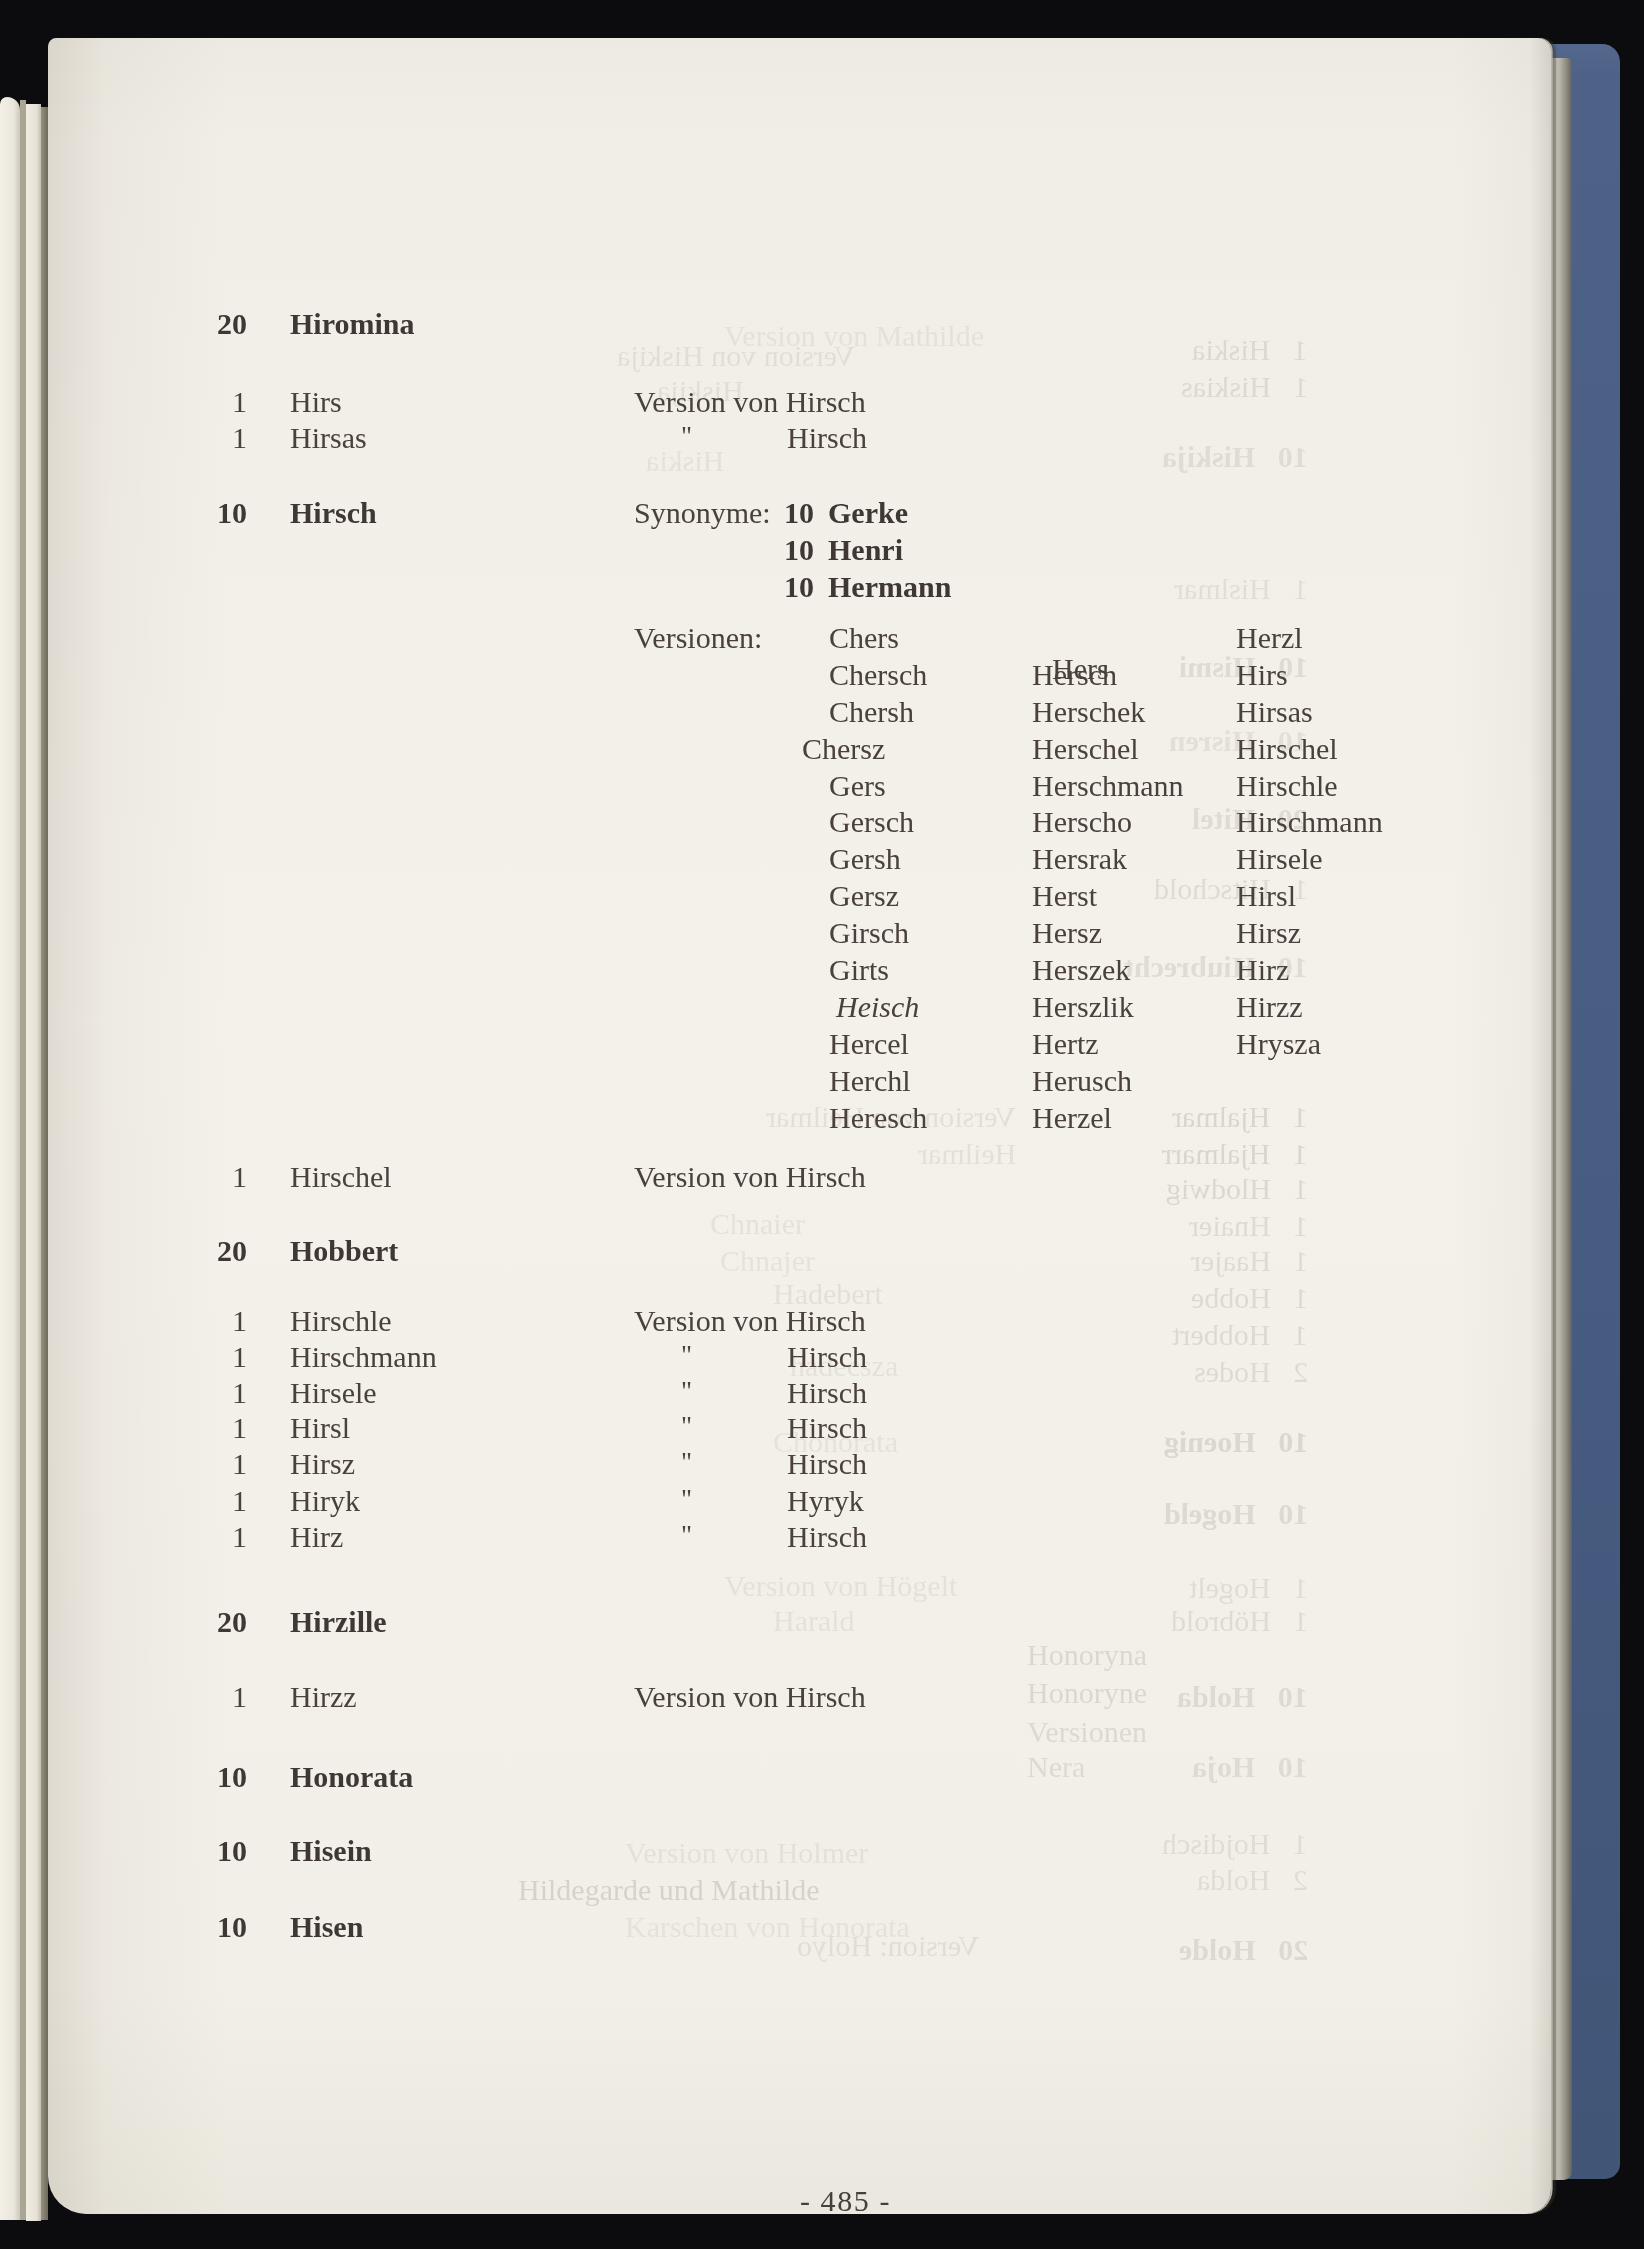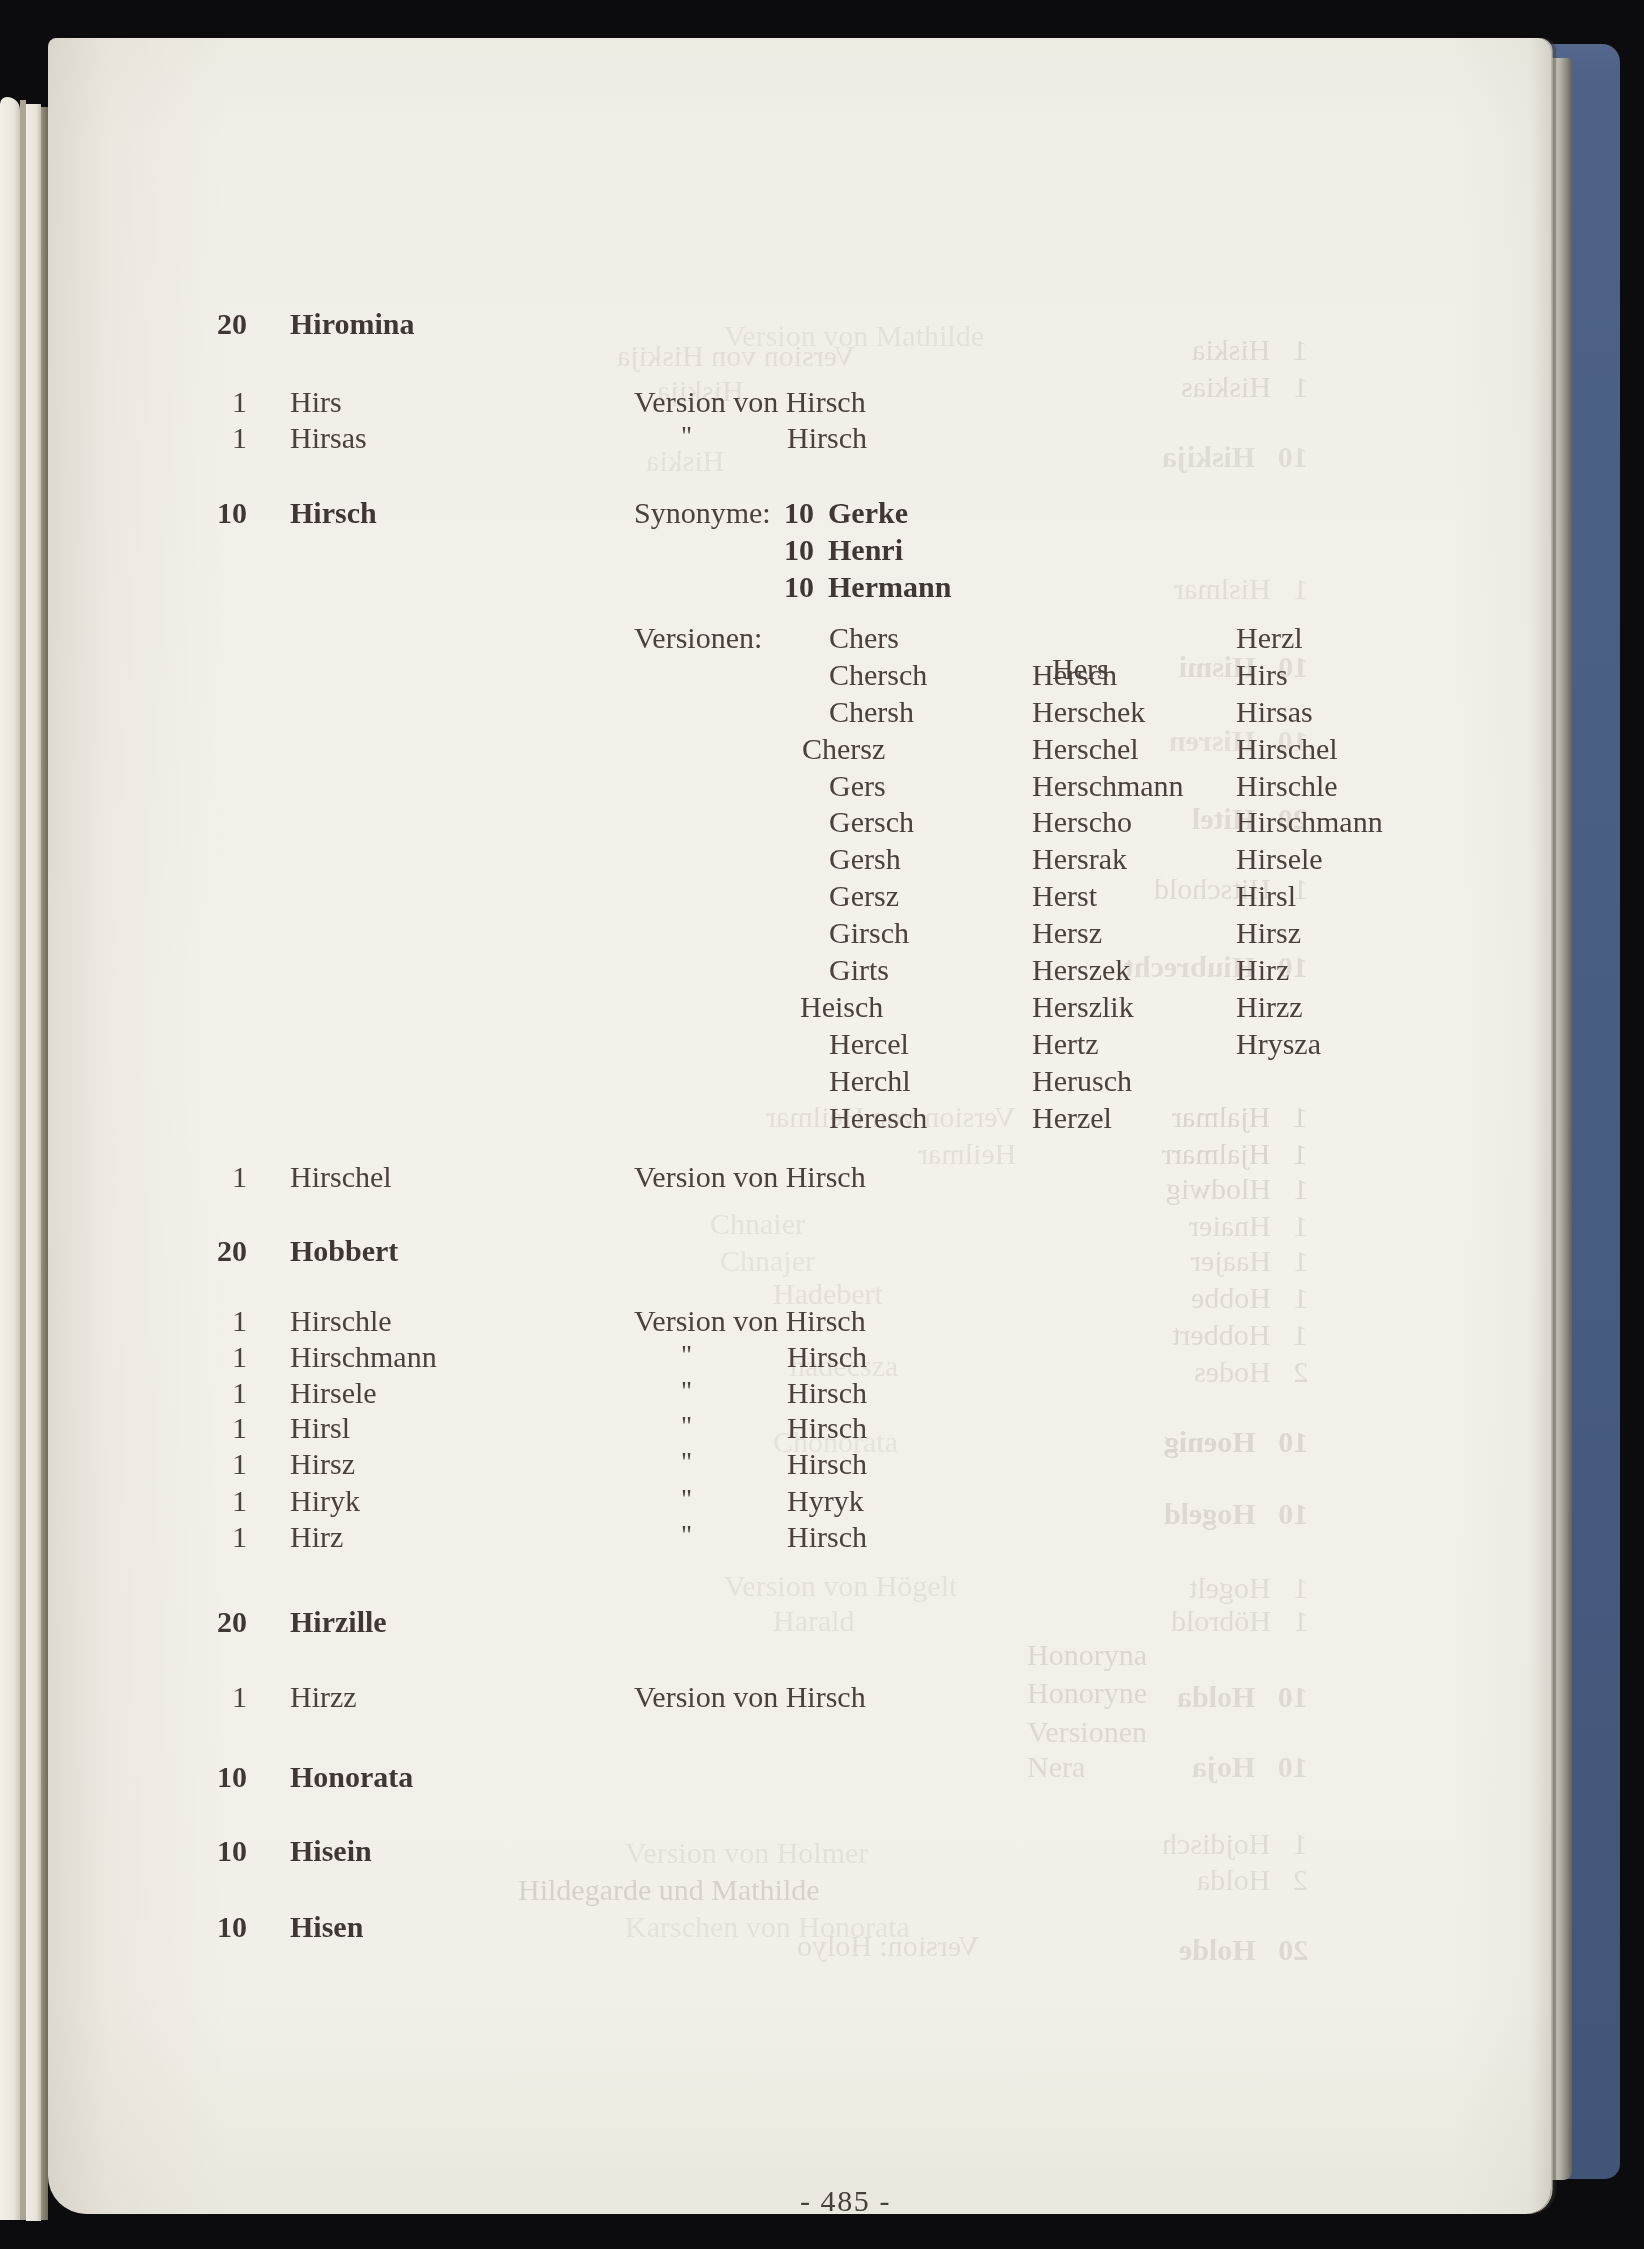--- a/index.html
+++ b/index.html
@@ -256,21 +256,21 @@
           <span class="vcell" style="left: 781px;">Girsch</span>
           <span class="vcell" style="left: 984px;">Hersz</span>
           <span class="vcell" style="left: 1188px;">Hirsz</span>
         </div>
         <div class="vrow" style="top: 915px; padding-left: 16px;">
           <span class="vcell" style="left: 781px;">Girts</span>
           <span class="vcell" style="left: 984px;">Herszek</span>
           <span class="vcell" style="left: 1188px;">Hirz</span>
         </div>
         <div class="vrow" style="top: 952px;">
-          <span class="vcell" style="left: 752px;">Heisch</span>
+          <span class="vcell" style="left: 788px; font-style: italic;">Heisch</span>
           <span class="vcell" style="left: 984px;">Herszlik</span>
           <span class="vcell" style="left: 1188px;">Hirzz</span>
         </div>
         <div class="vrow" style="top: 989px;">
           <span class="vcell" style="left: 781px;">Hercel</span>
           <span class="vcell" style="left: 984px;">Hertz</span>
           <span class="vcell" style="left: 1188px;">Hrysza</span>
         </div>
         <div class="vrow" style="top: 1026px;">
           <span class="vcell" style="left: 781px;">Herchl</span>

